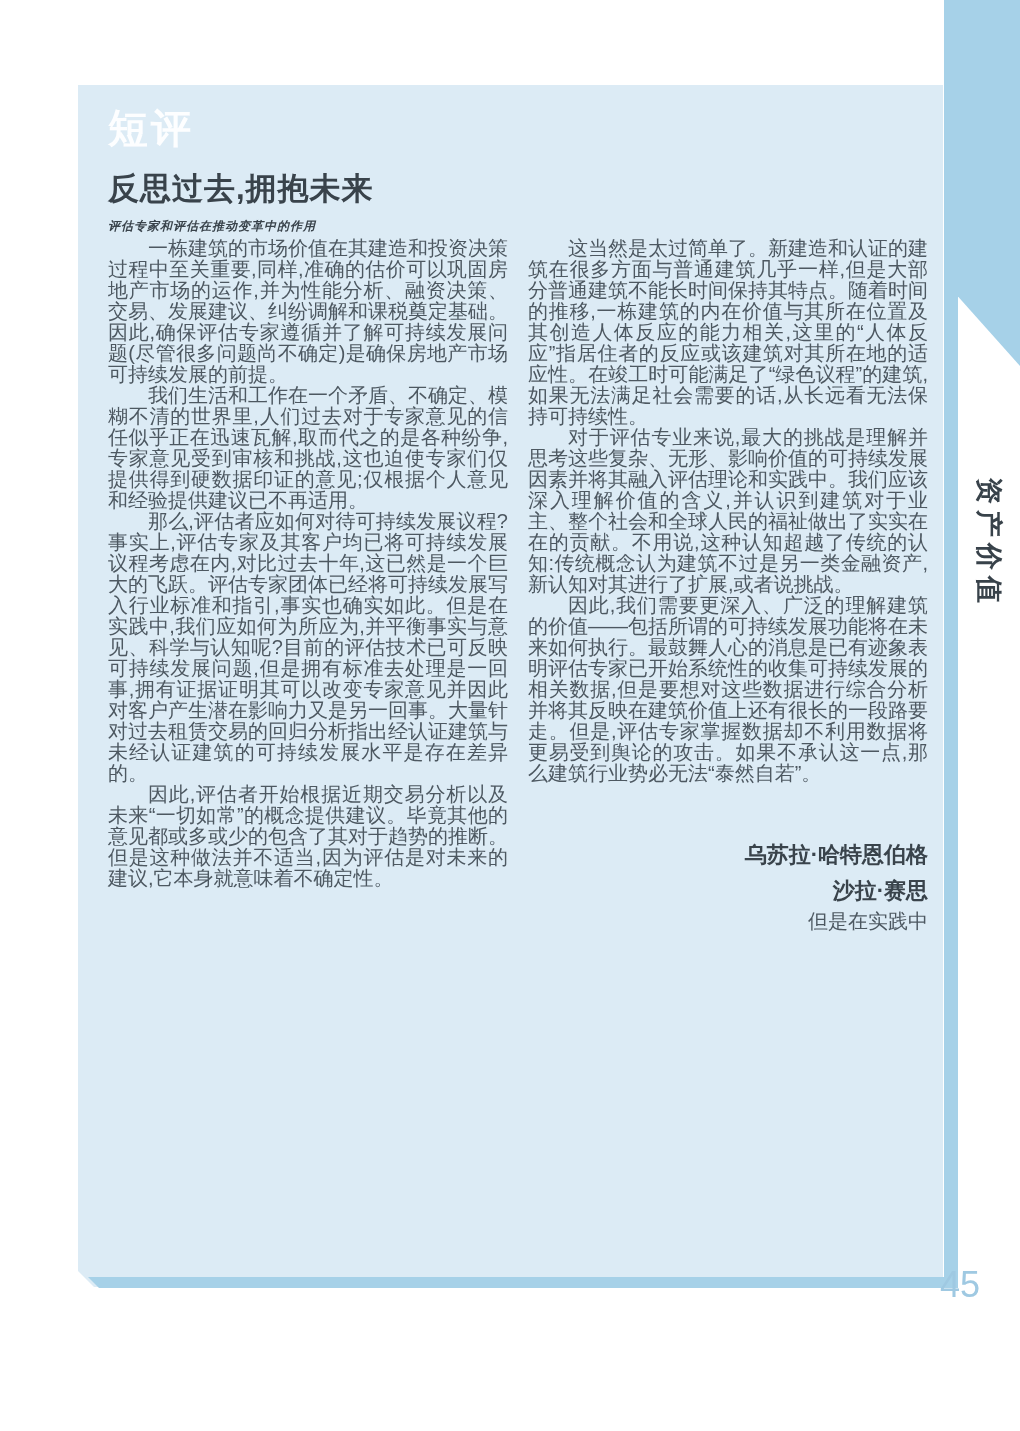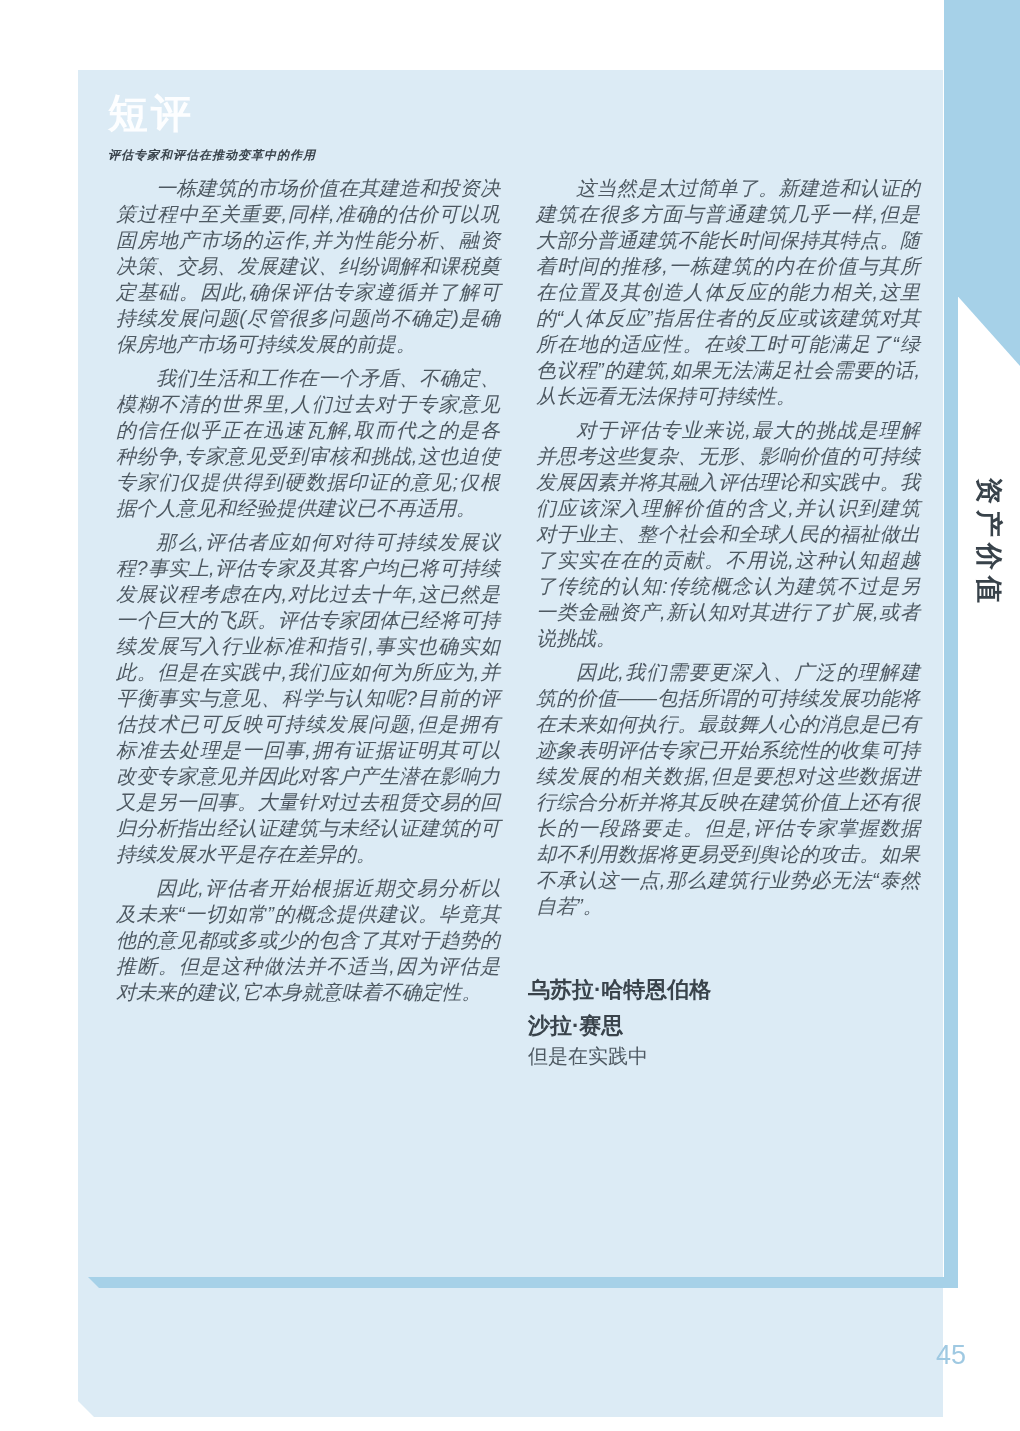--- a/index.html
+++ b/index.html
@@ -5,21 +5,21 @@
   html,body{margin:0;padding:0;}
   body{
     width:1020px;height:1431px;position:relative;background:#ffffff;
     font-family:"Liberation Sans","DejaVu Sans",sans-serif;
     -webkit-font-smoothing:antialiased;
   }
   .page{position:absolute;inset:0;overflow:hidden;}
 
   
   .panel{
-    position:absolute;left:78px;top:70px;width:865px;height:1347px;
+    position:absolute;left:78px;top:85px;width:865px;height:1202px;
     background:#dcebf5;
     clip-path:polygon(0 0,100% 0,100% 100%,16px 100%,0 calc(100% - 16px));
     padding:0;box-sizing:border-box;
   }
   .panel-inner{padding:20px 15px 0 30px;}
 
   .kicker{
     margin:0;font-size:40px;line-height:46px;font-weight:bold;
     color:#fdfeff;letter-spacing:3px;
   }
@@ -29,25 +29,25 @@
   }
   .subtitle{
     margin:7px 0 0 0;font-size:12px;line-height:24px;font-weight:bold;
     font-style:italic;color:#39434b;
     font-family:"Liberation Serif","DejaVu Serif",serif;letter-spacing:1px;
   }
 
   .columns{display:flex;gap:20px;margin-top:0;}
   .col{width:400px;}
   .col p{
-    margin:8px;font-size:20px;line-height:26px;color:#4d5861;
-    text-align:justify;text-indent:2em;font-style:italic;
+    margin:0;font-size:20px;line-height:21px;color:#4d5861;
+    text-align:justify;text-indent:2em;
   }
 
-  .author-block{margin-top:56px;}
+  .author-block{margin-top:56px;text-align:right;}
   .author-name{font-size:22px;line-height:30px;font-weight:bold;color:#39434b;}
   .author-aff{font-size:20px;line-height:30px;color:#4d5861;}
   .author-group + .author-group{margin-top:6px;}
 
   
   .bottom-band{
     position:absolute;left:88px;top:1277px;width:870px;height:11px;
     background:#a6d1e8;
     clip-path:polygon(0 0,100% 0,100% 100%,11px 100%);
   }
@@ -62,32 +62,33 @@
   .sidebar-tab{
     position:absolute;left:958px;top:378px;width:62px;height:330px;
     display:flex;align-items:center;justify-content:center;background:transparent;
   }
   .sidebar-tab span{
     display:block;transform:rotate(90deg);white-space:nowrap;
     font-size:27px;font-weight:bold;color:#38424a;letter-spacing:6px;
   }
 
   .page-number{
-    position:absolute;left:936px;top:1340px;width:48px;text-align:left;
-    font-size:27px;color:#9fc9e2;font-weight:normal;
+    position:absolute;left:936px;top:1264px;width:48px;text-align:center;
+    font-size:36px;color:#9fc9e2;font-weight:normal;
   }
 </style>
 </head>
 <body>
 
 <div class="page">
 
   <div class="panel">
     <div class="panel-inner">
       <h1 class="kicker">短评</h1>
+      <h2 class="title">反思过去,拥抱未来</h2>
       <h3 class="subtitle">评估专家和评估在推动变革中的作用</h3>
 
       <div class="columns">
         <div class="col">
           <p>一栋建筑的市场价值在其建造和投资决策过程中至关重要,同样,准确的估价可以巩固房地产市场的运作,并为性能分析、融资决策、交易、发展建议、纠纷调解和课税奠定基础。因此,确保评估专家遵循并了解可持续发展问题(尽管很多问题尚不确定)是确保房地产市场可持续发展的前提。</p>
           <p>我们生活和工作在一个矛盾、不确定、模糊不清的世界里,人们过去对于专家意见的信任似乎正在迅速瓦解,取而代之的是各种纷争,专家意见受到审核和挑战,这也迫使专家们仅提供得到硬数据印证的意见;仅根据个人意见和经验提供建议已不再适用。</p>
           <p>那么,评估者应如何对待可持续发展议程?事实上,评估专家及其客户均已将可持续发展议程考虑在内,对比过去十年,这已然是一个巨大的飞跃。评估专家团体已经将可持续发展写入行业标准和指引,事实也确实如此。但是在实践中,我们应如何为所应为,并平衡事实与意见、科学与认知呢?目前的评估技术已可反映可持续发展问题,但是拥有标准去处理是一回事,拥有证据证明其可以改变专家意见并因此对客户产生潜在影响力又是另一回事。大量针对过去租赁交易的回归分析指出经认证建筑与未经认证建筑的可持续发展水平是存在差异的。</p>
           <p>因此,评估者开始根据近期交易分析以及未来“一切如常”的概念提供建议。毕竟其他的意见都或多或少的包含了其对于趋势的推断。但是这种做法并不适当,因为评估是对未来的建议,它本身就意味着不确定性。</p>
         </div>
         <div class="col">

